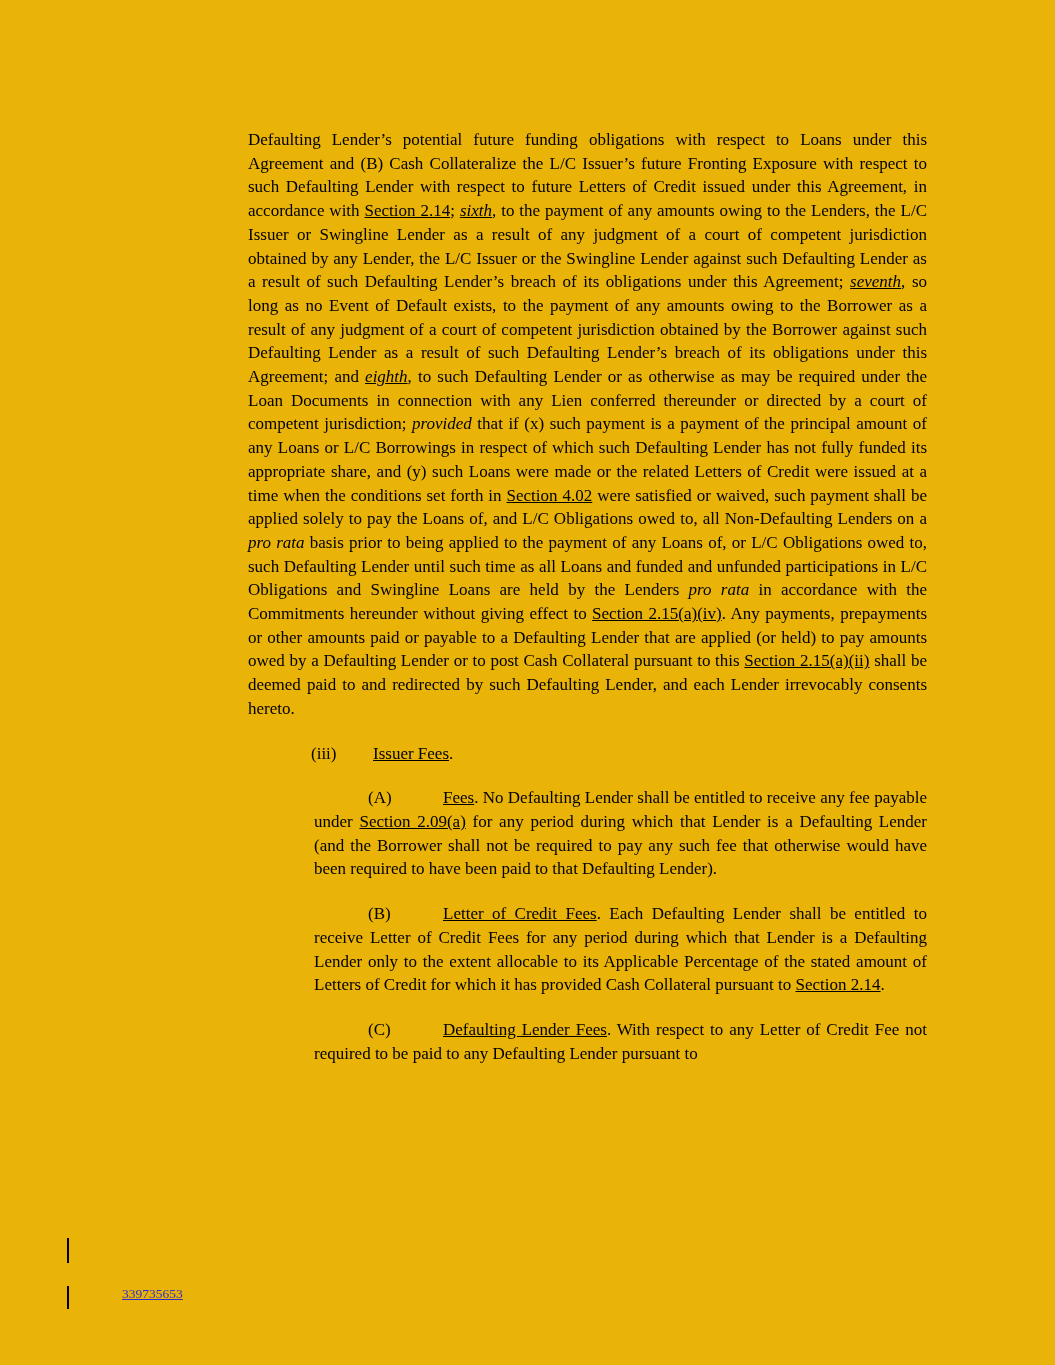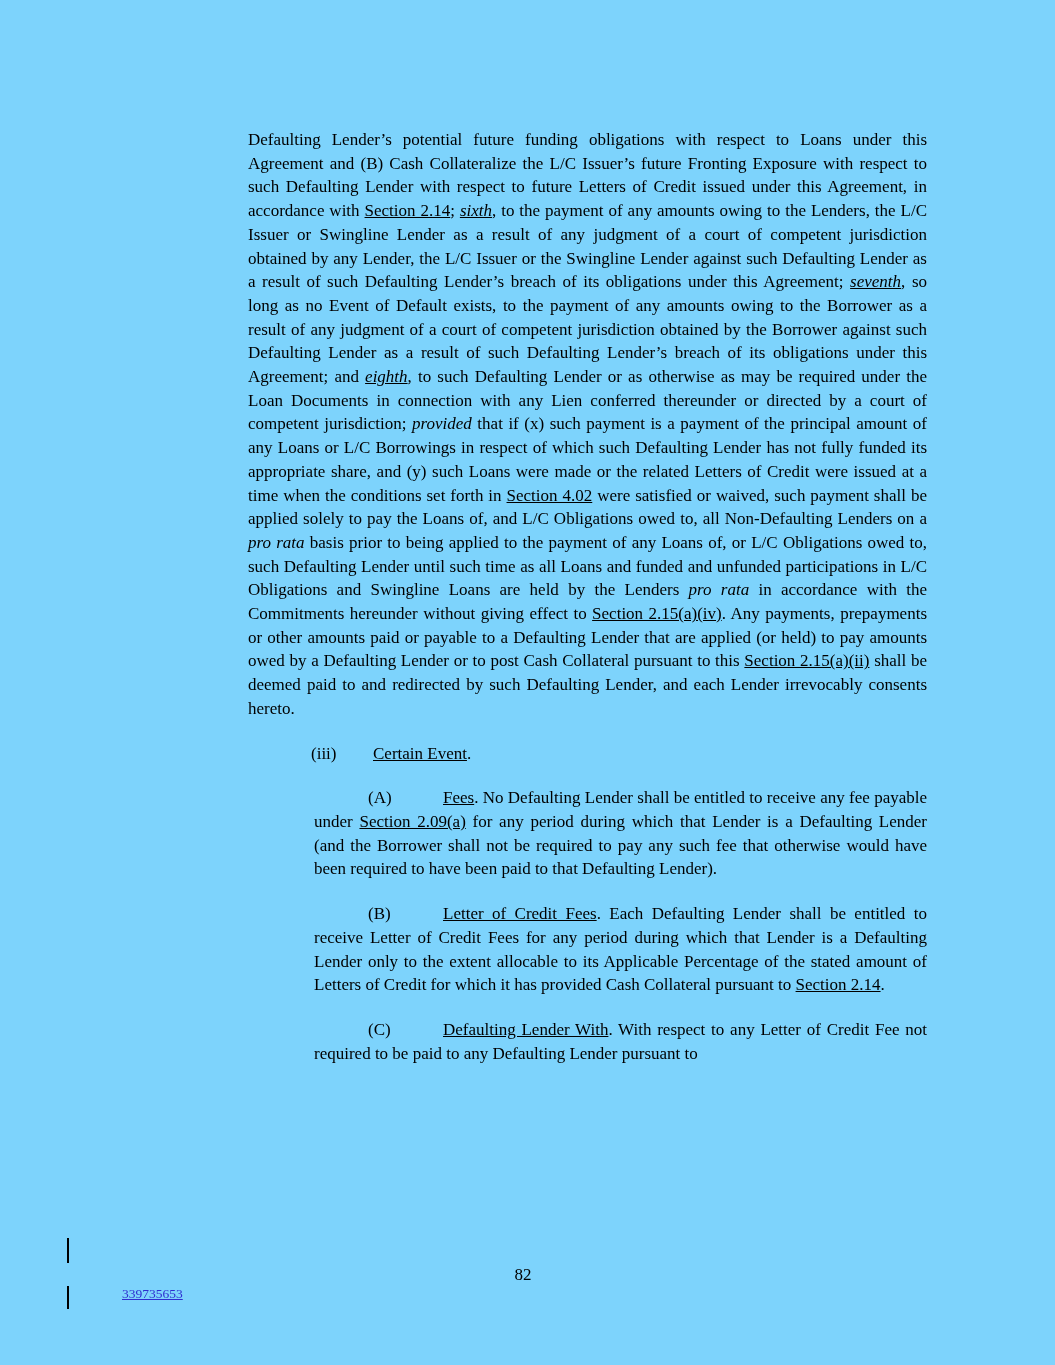--- a/index.html
+++ b/index.html
@@ -1,16 +1,16 @@
 <!DOCTYPE html>
 <html><head>
 <meta charset="utf-8">
 <style>
   html,body{margin:0;padding:0;background:#ffffff;}
-  .page{position:relative;width:1055px;height:1365px;background:#7dd3fc;
+  .page{position:relative;width:1055px;height:1365px;background:#eab308;
         font-family:"Liberation Serif","DejaVu Serif",serif;color:#000000;overflow:hidden;}
   .content{position:absolute;left:248px;top:128px;width:679px;
            font-size:17px;line-height:23.7px;text-align:justify;}
   p.para{margin:0 0 21px 0;padding:0;}
   p.heading{margin-left:63px;text-align:left;}
   .marker-h{display:inline-block;width:62px;}
   p.sub{margin-left:66px;text-indent:54px;}
   .marker{display:inline-block;width:75px;text-indent:0;}
   .it{font-style:italic;}
   .un{text-decoration:underline;}
@@ -24,30 +24,29 @@
 </style>
 </head>
 <body>
 
 <div class="page">
 
   <main class="content">
 
     <p class="para"><span>Defaulting Lender’s potential future funding obligations with respect to Loans under this Agreement and (B) Cash Collateralize the L/C Issuer’s future Fronting Exposure with respect to such Defaulting Lender with respect to future Letters of Credit issued under this Agreement, in accordance with </span><span class="un">Section 2.14</span><span>; </span><span class="it un">sixth</span><span>, to the payment of any amounts owing to the Lenders, the L/C Issuer or Swingline Lender as a result of any judgment of a court of competent jurisdiction obtained by any Lender, the L/C Issuer or the Swingline Lender against such Defaulting Lender as a result of such Defaulting Lender’s breach of its obligations under this Agreement; </span><span class="it un">seventh</span><span>, so long as no Event of Default exists, to the payment of any amounts owing to the Borrower as a result of any judgment of a court of competent jurisdiction obtained by the Borrower against such Defaulting Lender as a result of such Defaulting Lender’s breach of its obligations under this Agreement; and </span><span class="it un">eighth</span><span>, to such Defaulting Lender or as otherwise as may be required under the Loan Documents in connection with any Lien conferred thereunder or directed by a court of competent jurisdiction; </span><span class="it">provided</span><span> that if (x) such payment is a payment of the principal amount of any Loans or L/C Borrowings in respect of which such Defaulting Lender has not fully funded its appropriate share, and (y) such Loans were made or the related Letters of Credit were issued at a time when the conditions set forth in </span><span class="un">Section 4.02</span><span> were satisfied or waived, such payment shall be applied solely to pay the Loans of, and L/C Obligations owed to, all Non-Defaulting Lenders on a </span><span class="it">pro rata</span><span> basis prior to being applied to the payment of any Loans of, or L/C Obligations owed to, such Defaulting Lender until such time as all Loans and funded and unfunded participations in L/C Obligations and Swingline Loans are held by the Lenders </span><span class="it">pro rata</span><span> in accordance with the Commitments hereunder without giving effect to </span><span class="un">Section 2.15(a)(iv)</span><span>. Any payments, prepayments or other amounts paid or payable to a Defaulting Lender that are applied (or held) to pay amounts owed by a Defaulting Lender or to post Cash Collateral pursuant to this </span><span class="un">Section 2.15(a)(ii)</span><span> shall be deemed paid to and redirected by such Defaulting Lender, and each Lender irrevocably consents hereto.</span></p>
 
-    <p class="para heading"><span class="marker-h">(iii)</span><span class="un">Certain Event</span><span>.</span></p>
+    <p class="para heading"><span class="marker-h">(iii)</span><span class="un">Issuer Fees</span><span>.</span></p>
 
     <p class="para sub"><span class="marker">(A)</span><span class="un">Fees</span><span>. No Defaulting Lender shall be entitled to receive any fee payable under </span><span class="un">Section 2.09(a)</span><span> for any period during which that Lender is a Defaulting Lender (and the Borrower shall not be required to pay any such fee that otherwise would have been required to have been paid to that Defaulting Lender).</span></p>
 
     <p class="para sub"><span class="marker">(B)</span><span class="un">Letter of Credit Fees</span><span>. Each Defaulting Lender shall be entitled to receive Letter of Credit Fees for any period during which that Lender is a Defaulting Lender only to the extent allocable to its Applicable Percentage of the stated amount of Letters of Credit for which it has provided Cash Collateral pursuant to </span><span class="un">Section 2.14</span><span>.</span></p>
 
-    <p class="para sub"><span class="marker">(C)</span><span class="un">Defaulting Lender With</span><span>. With respect to any Letter of Credit Fee not required to be paid to any Defaulting Lender pursuant to</span></p>
+    <p class="para sub"><span class="marker">(C)</span><span class="un">Defaulting Lender Fees</span><span>. With respect to any Letter of Credit Fee not required to be paid to any Defaulting Lender pursuant to</span></p>
 
   </main>
 
-  <div class="page-number">82</div>
 
   <a class="doc-stamp" style="color: rgb(46, 46, 207);">339735653</a>
 
   <div class="change-bar bar-1"></div>
   <div class="change-bar bar-2"></div>
 
 </div>
 
 </body></html>

